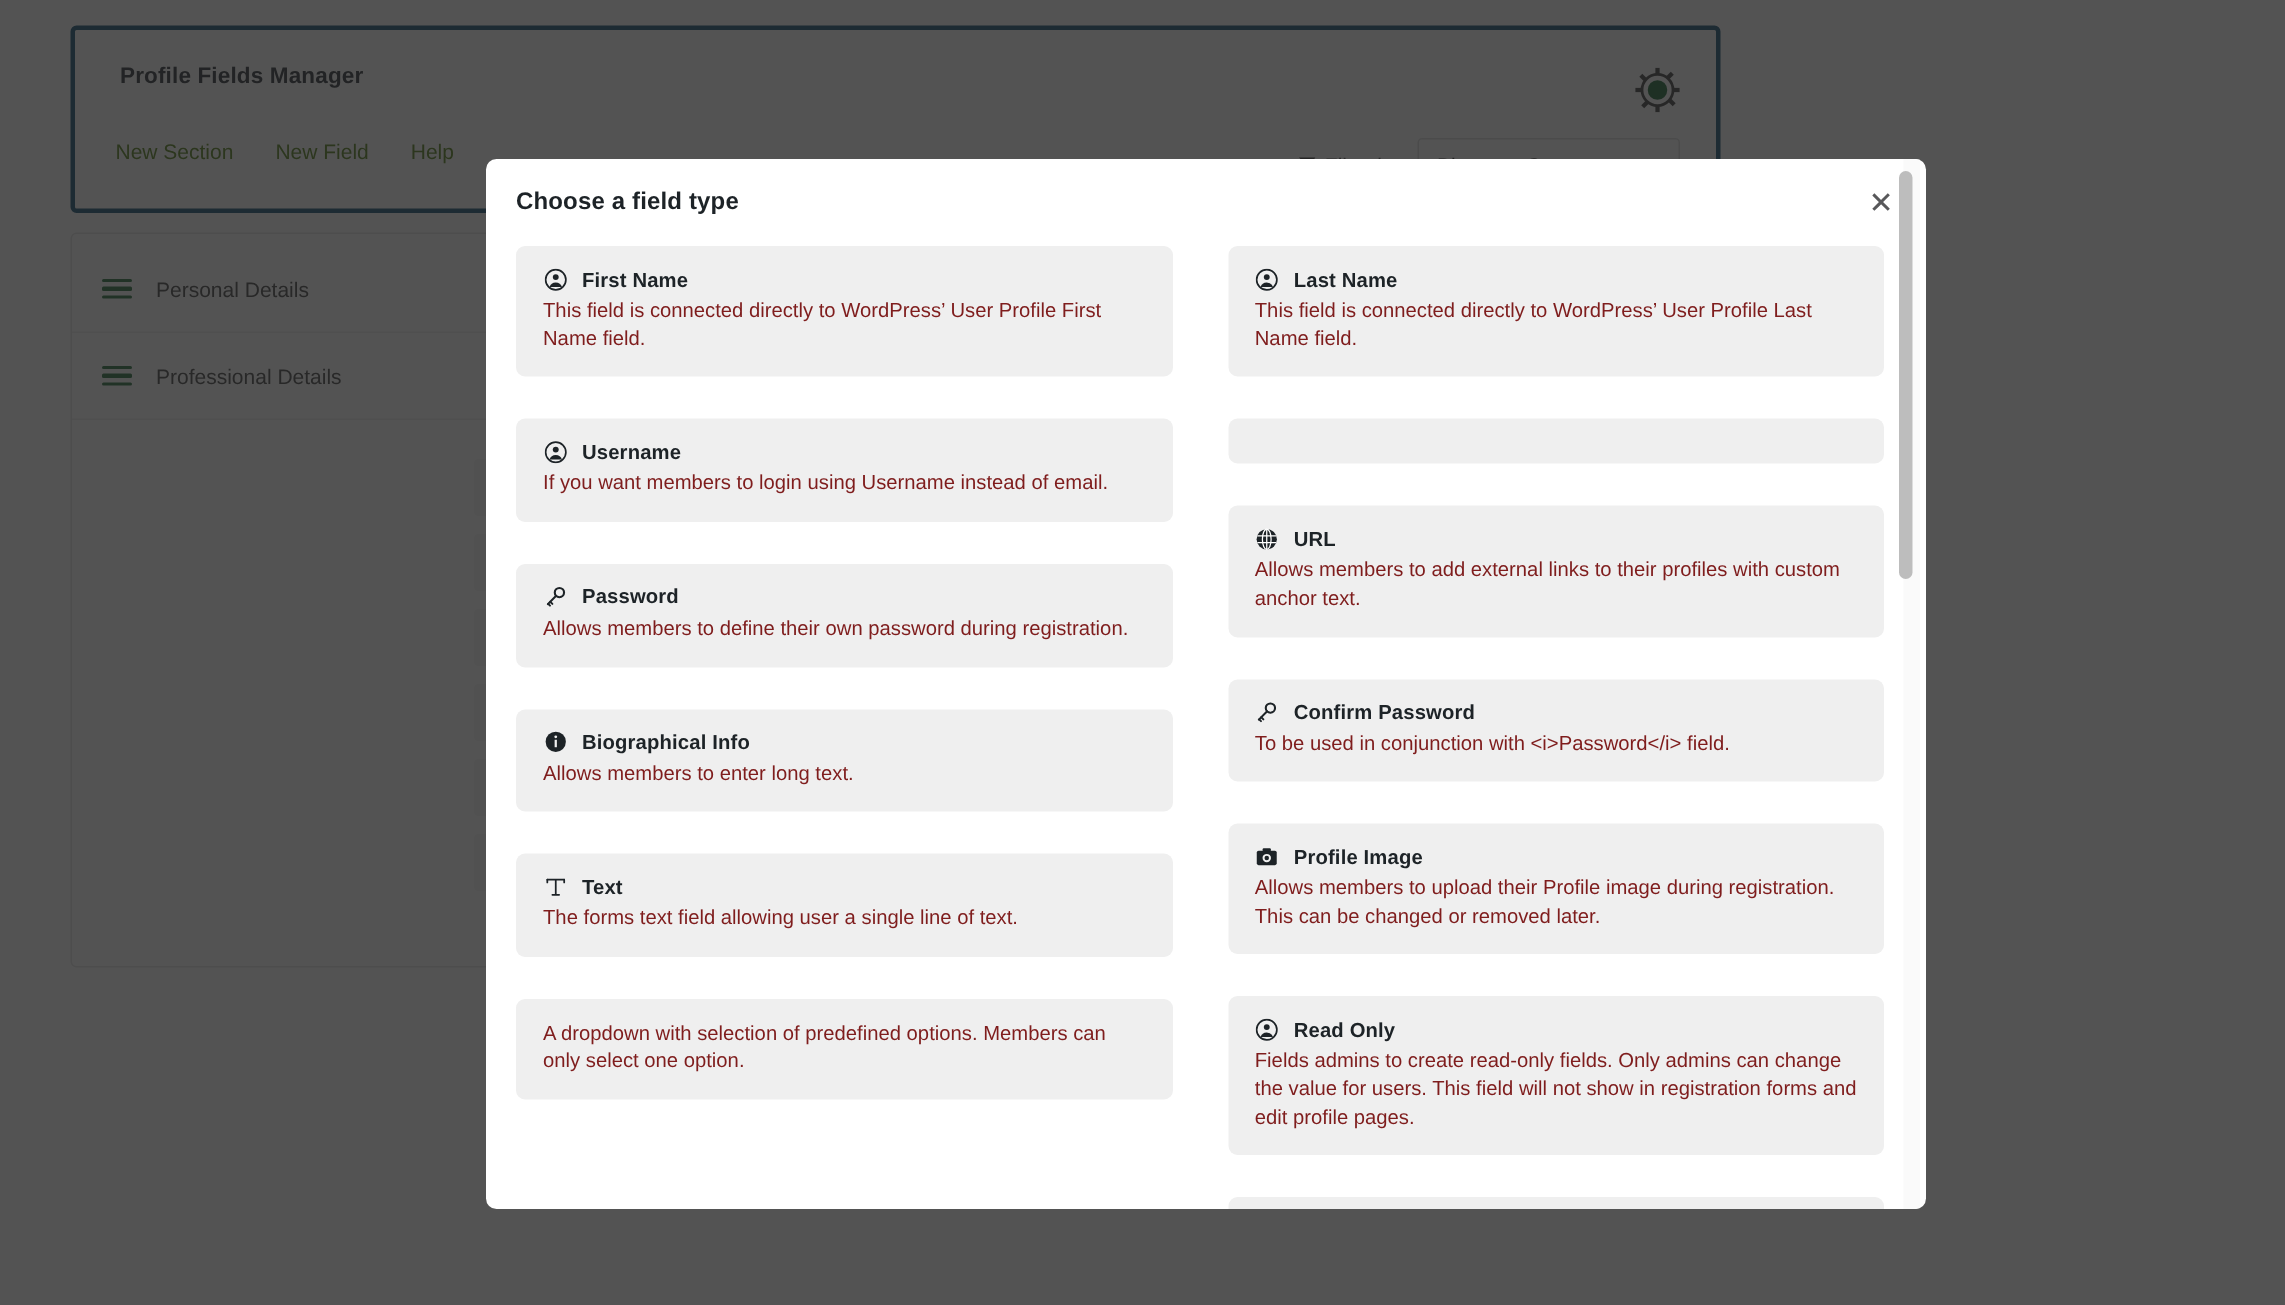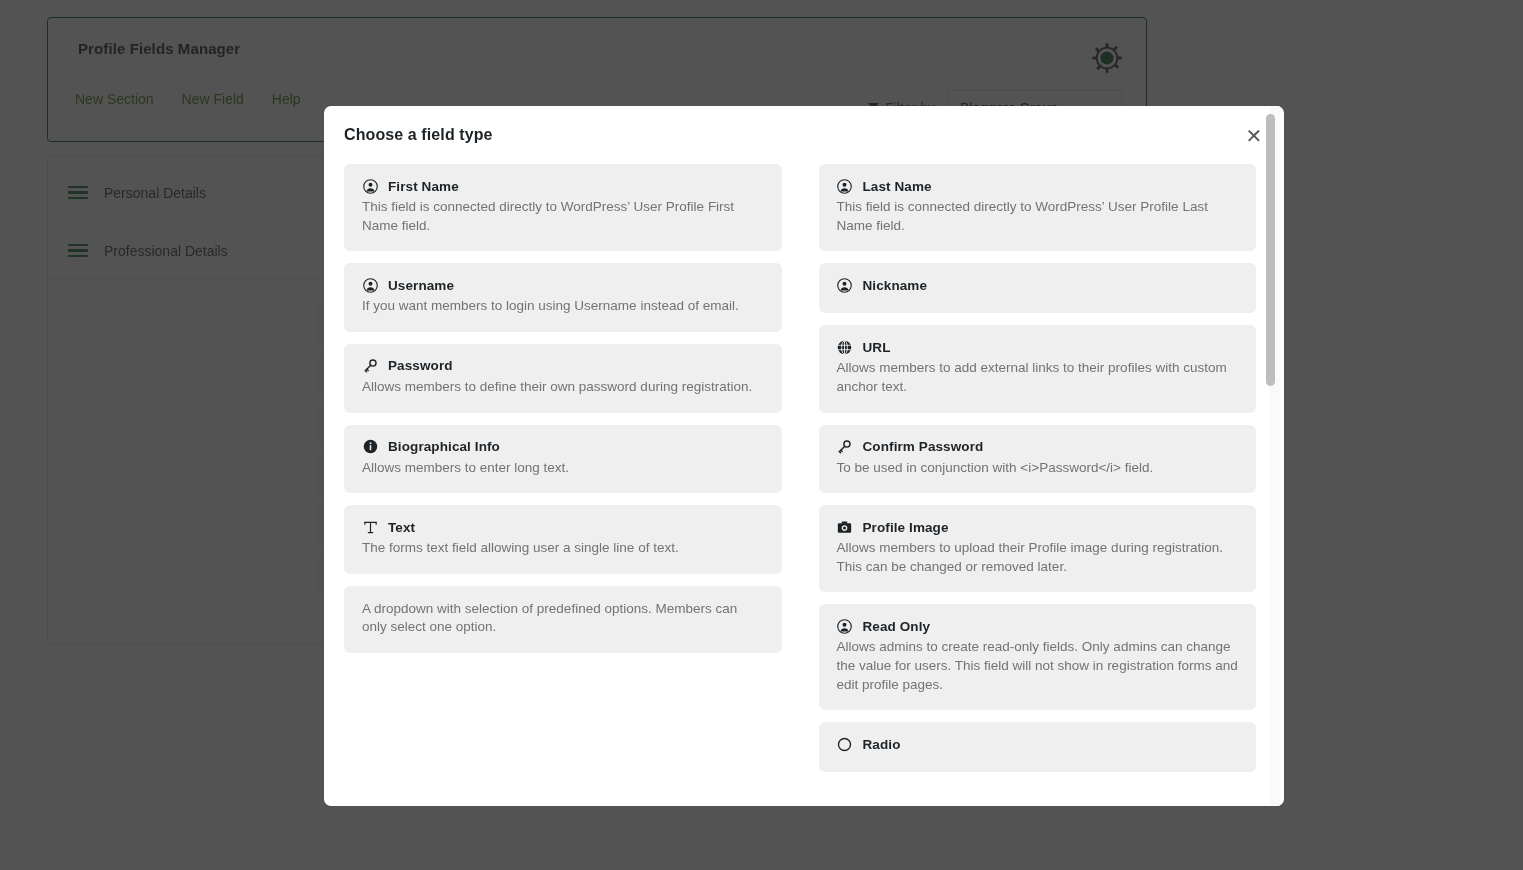--- a/index.html
+++ b/index.html
@@ -14,21 +14,21 @@
 
   
   .bg-page {
     position: absolute; inset: 0;
     background: #ffffff;
   }
   .bg-card {
     position: absolute;
     left: 47px; top: 17px; width: 1100px; height: 125px;
     background: #ffffff;
-    border: 1px solid #0c4a6e;
+    border: 3px solid #0c4a6e;
     border-radius: 4px;
   }
   .bg-title {
     position: absolute; left: 30px; top: 22px;
     font-size: 15px; font-weight: bold; color: #23282d;
     letter-spacing: .1px;
   }
   .bg-nav { position: absolute; left: 27px; top: 73px; display: flex; gap: 28px; }
   .bg-nav a {
     font-size: 14px; color: #4d7c0f; text-decoration: none;
@@ -126,33 +126,33 @@
     column-gap: 37px;
     row-gap: 0px;
     align-items: start;
   }
   .col { display: flex; flex-direction: column; }
 
   .field-card {
     background: #efefef;
     border-radius: 6px;
     padding: 14px 18px 16px 18px;
-    margin-bottom: 12px;
+    margin-bottom: 28px;
   }
   .field-card.selected { background: #c3d434; }
   .fc-head {
     display: flex; align-items: center; gap: 10px;
     margin-bottom: 4px;
   }
   .fc-title {
     font-size: 13.5px; font-weight: bold; color: #1d2327;
     letter-spacing: .1px;
   }
   .fc-desc {
-    font-size: 13.5px; color: #737373; line-height: 1.38;
+    font-size: 13.5px; color: #7f1d1d; line-height: 1.38;
   }
   .field-card.selected .fc-title,
   .field-card.selected .fc-desc { color: #1d2327; }
   .fc-icon {
     flex: 0 0 16px; width: 16px; height: 16px;
     display: flex; align-items: center; justify-content: center;
     color: #1d2327;
   }
   .fc-icon svg { display: block; }
 
@@ -336,30 +336,20 @@
                     <circle cx="8" cy="8" r="7.2" fill="none" stroke="currentColor" stroke-width="1.2"></circle>
                     <circle cx="8" cy="6.1" r="2.1" fill="currentColor"></circle>
                     <path d="M3.6 13.2a4.6 4.6 0 0 1 8.8 0z" fill="currentColor"></path>
                   </svg>
                 </span>
                 <span class="fc-title">Last Name</span>
               </div>
               <div class="fc-desc">This field is connected directly to WordPress’ User Profile Last Name field.</div>
             </div>
             <div class="field-card">
-              <div class="fc-head">
-                <span class="fc-icon">
-                  <svg width="15" height="15" viewBox="0 0 16 16">
-                    <circle cx="8" cy="8" r="7.2" fill="none" stroke="currentColor" stroke-width="1.2"></circle>
-                    <circle cx="8" cy="6.1" r="2.1" fill="currentColor"></circle>
-                    <path d="M3.6 13.2a4.6 4.6 0 0 1 8.8 0z" fill="currentColor"></path>
-                  </svg>
-                </span>
-                <span class="fc-title">Nickname</span>
-              </div>
             </div>
             <div class="field-card">
               <div class="fc-head">
                 <span class="fc-icon">
                   <svg width="15" height="15" viewBox="0 0 16 16">
                     <circle cx="8" cy="8" r="7.2" fill="currentColor"></circle>
                     <ellipse cx="8" cy="8" rx="3.1" ry="7.2" fill="none" stroke="#fff" stroke-width="0.9"></ellipse>
                     <path d="M1.3 5.6h13.4M1.3 10.4h13.4M8 0.8v14.4" stroke="#fff" stroke-width="0.9" fill="none"></path>
                   </svg>
                 </span>
@@ -398,21 +388,21 @@
               <div class="fc-head">
                 <span class="fc-icon">
                   <svg width="15" height="15" viewBox="0 0 16 16">
                     <circle cx="8" cy="8" r="7.2" fill="none" stroke="currentColor" stroke-width="1.2"></circle>
                     <circle cx="8" cy="6.1" r="2.1" fill="currentColor"></circle>
                     <path d="M3.6 13.2a4.6 4.6 0 0 1 8.8 0z" fill="currentColor"></path>
                   </svg>
                 </span>
                 <span class="fc-title">Read Only</span>
               </div>
-              <div class="fc-desc">Allows admins to create read-only fields. Only admins can change the value for users. This field will not show in registration forms and edit profile pages.</div>
+              <div class="fc-desc">Fields admins to create read-only fields. Only admins can change the value for users. This field will not show in registration forms and edit profile pages.</div>
             </div>
             <div class="field-card">
               <div class="fc-head">
                 <span class="fc-icon">
                   <svg width="15" height="15" viewBox="0 0 16 16">
                     <circle cx="8" cy="8" r="6.4" fill="none" stroke="currentColor" stroke-width="1.45"></circle>
                   </svg>
                 </span>
                 <span class="fc-title">Radio</span>
               </div>

